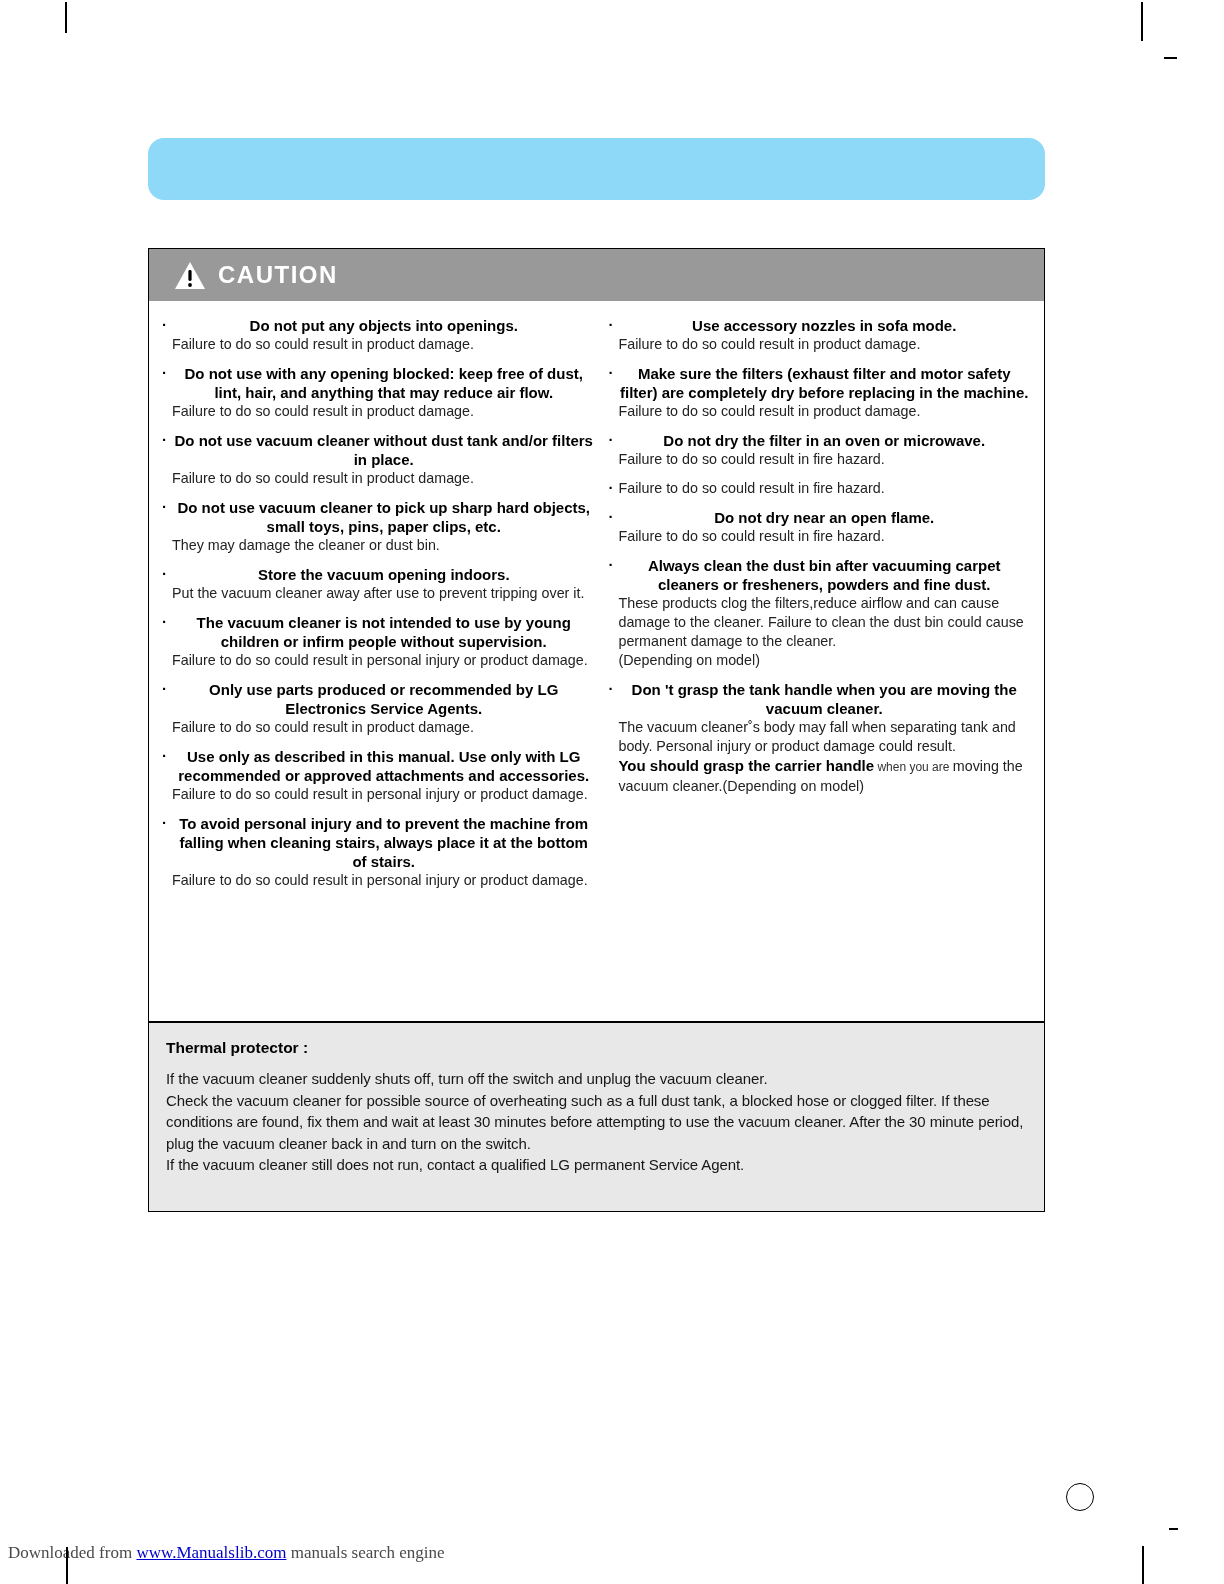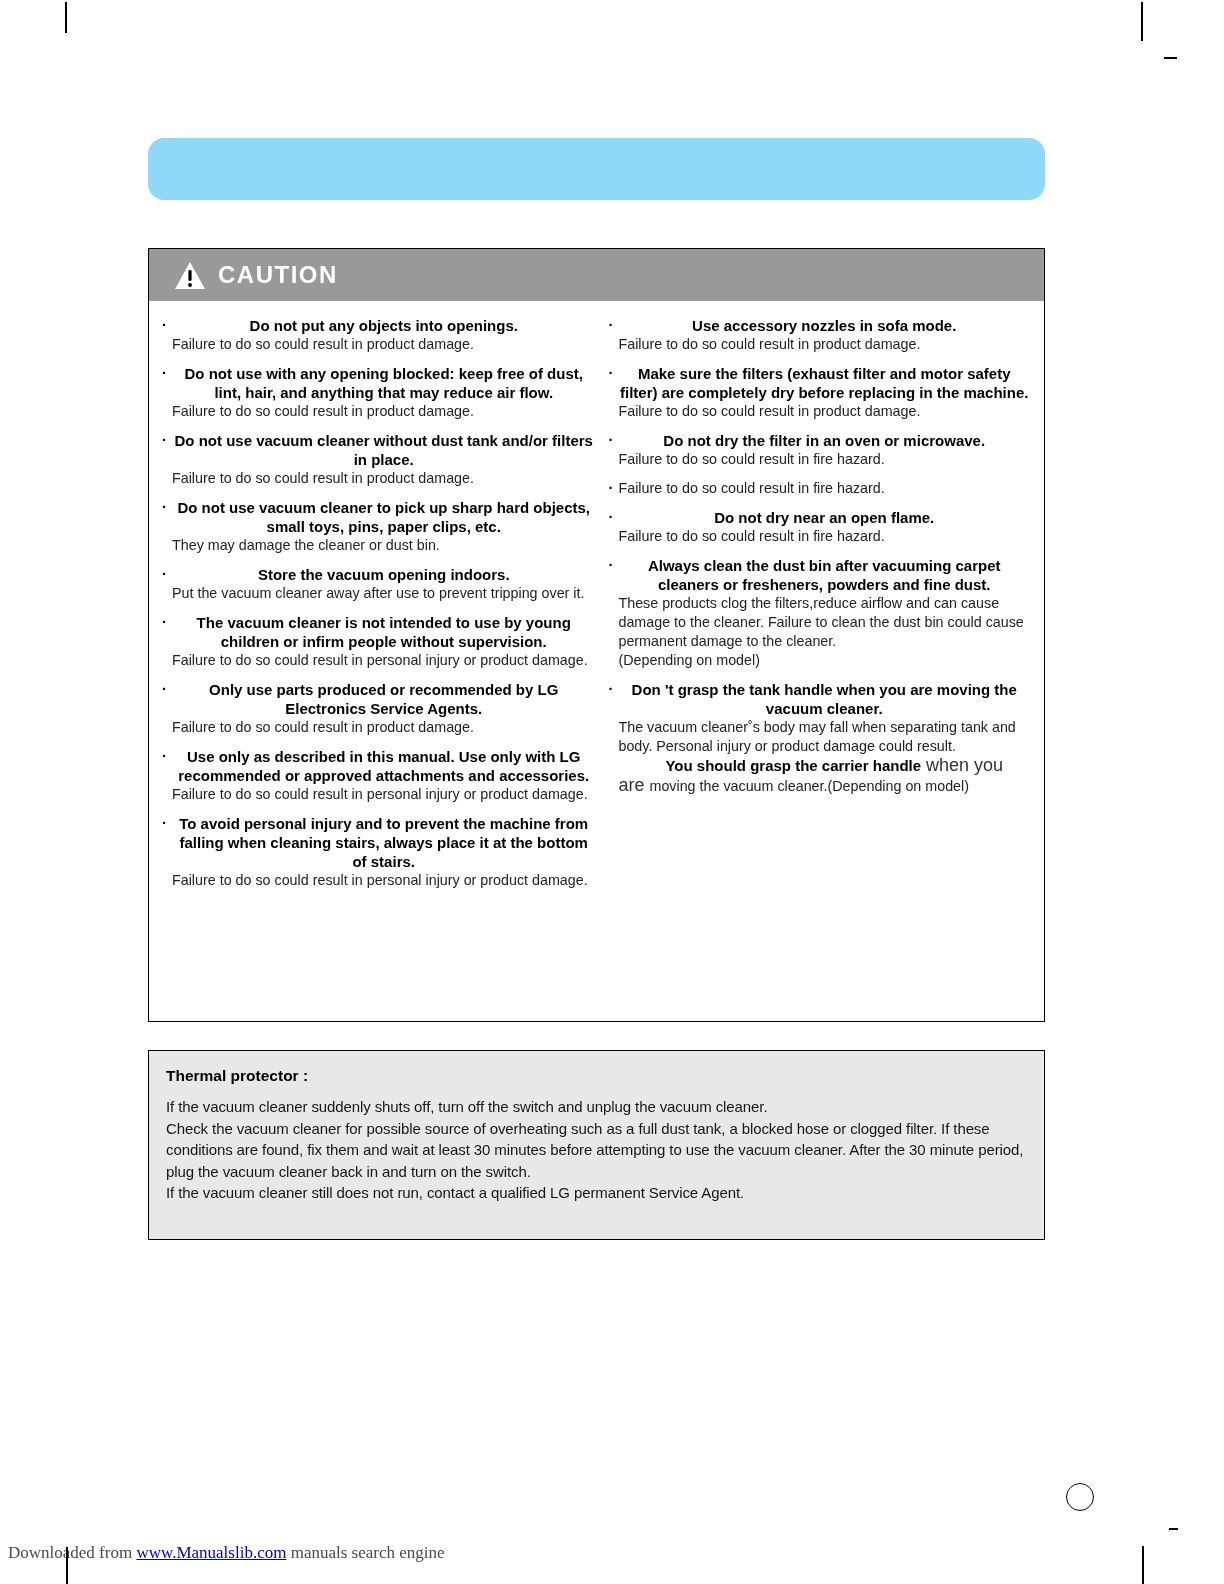--- a/index.html
+++ b/index.html
@@ -32,22 +32,22 @@
   .c-item { position:relative; padding-left:10px; margin-bottom:10px; }
   .c-bullet {
     position:absolute; left:0; top:0; font-size:15px; font-weight:bold; color:#000;
   }
   .c-head {
     font-weight:bold; font-size:15px; line-height:19px; color:#000;text-align:center;
   }
   .c-body {
     font-size:14.3px; line-height:19px; color:#222; white-space:pre-line;
   }
-  .seg-bold  { font-weight:bold; color:#000; font-size:15px;margin-left:47px; }
-  .seg-light { font-size:18px; color:#333; }
+  .seg-bold  { font-weight:bold; color:#000; font-size:15px; }
+  .seg-light { font-size:12px; color:#333; }
   .thermal-box {
     position:absolute; left:148px; top:1022px; width:897px; height:190px;
     background:#e8e8e8; border:1px solid #000; padding:16px 20px 0 17px;
   }
   .thermal-title { font-weight:bold; font-size:15.5px; color:#000; margin-bottom:11px; }
   .thermal-para  { font-size:15px; line-height:21.5px; color:#161616; letter-spacing:-0.1px; }
   .footer {
     position:absolute; left:8px; top:1543px; font-family:"Liberation Serif", serif;
     font-size:17px; color:#4a4a4a;
   }
@@ -163,21 +163,21 @@
           <div class="c-item">
             <span class="c-bullet">·</span>
             <div class="c-head">Don 't grasp the tank handle when you are moving the vacuum cleaner.</div>
             <div class="c-body"><span class="seg-normal">The vacuum cleaner˚s body may fall when separating tank and body. Personal injury or product damage could result.
 </span><span class="seg-bold">You should grasp the carrier handle</span><span class="seg-light"> when you are </span><span class="seg-normal">moving the vacuum cleaner.(Depending on model)</span></div>
           </div>
         </div>
     </div>
   </div>
 
-  <div class="thermal-box" style="background: rgb(232, 232, 232); margin-top: 28px;">
+  <div class="thermal-box" style="background: rgb(232, 232, 232);">
     <div class="thermal-title">Thermal protector :</div>
     <div id="thermal-body">
         <div class="thermal-para">If the vacuum cleaner suddenly shuts off, turn off the switch and unplug the vacuum cleaner.</div>
         <div class="thermal-para">Check the vacuum cleaner for possible source of overheating such as a full dust tank, a blocked hose or clogged filter. If these conditions are found, fix them and wait at least 30 minutes before attempting to use the vacuum cleaner. After the 30 minute period, plug the vacuum cleaner back in and turn on the switch.</div>
         <div class="thermal-para">If the vacuum cleaner still does not run, contact a qualified LG permanent Service Agent.</div>
       </div>
   </div>
 
   <div class="footer">
     <span>Downloaded from </span><a href="#" style="color: rgb(0, 0, 204);">www.Manualslib.com</a><span> manuals search engine</span>

